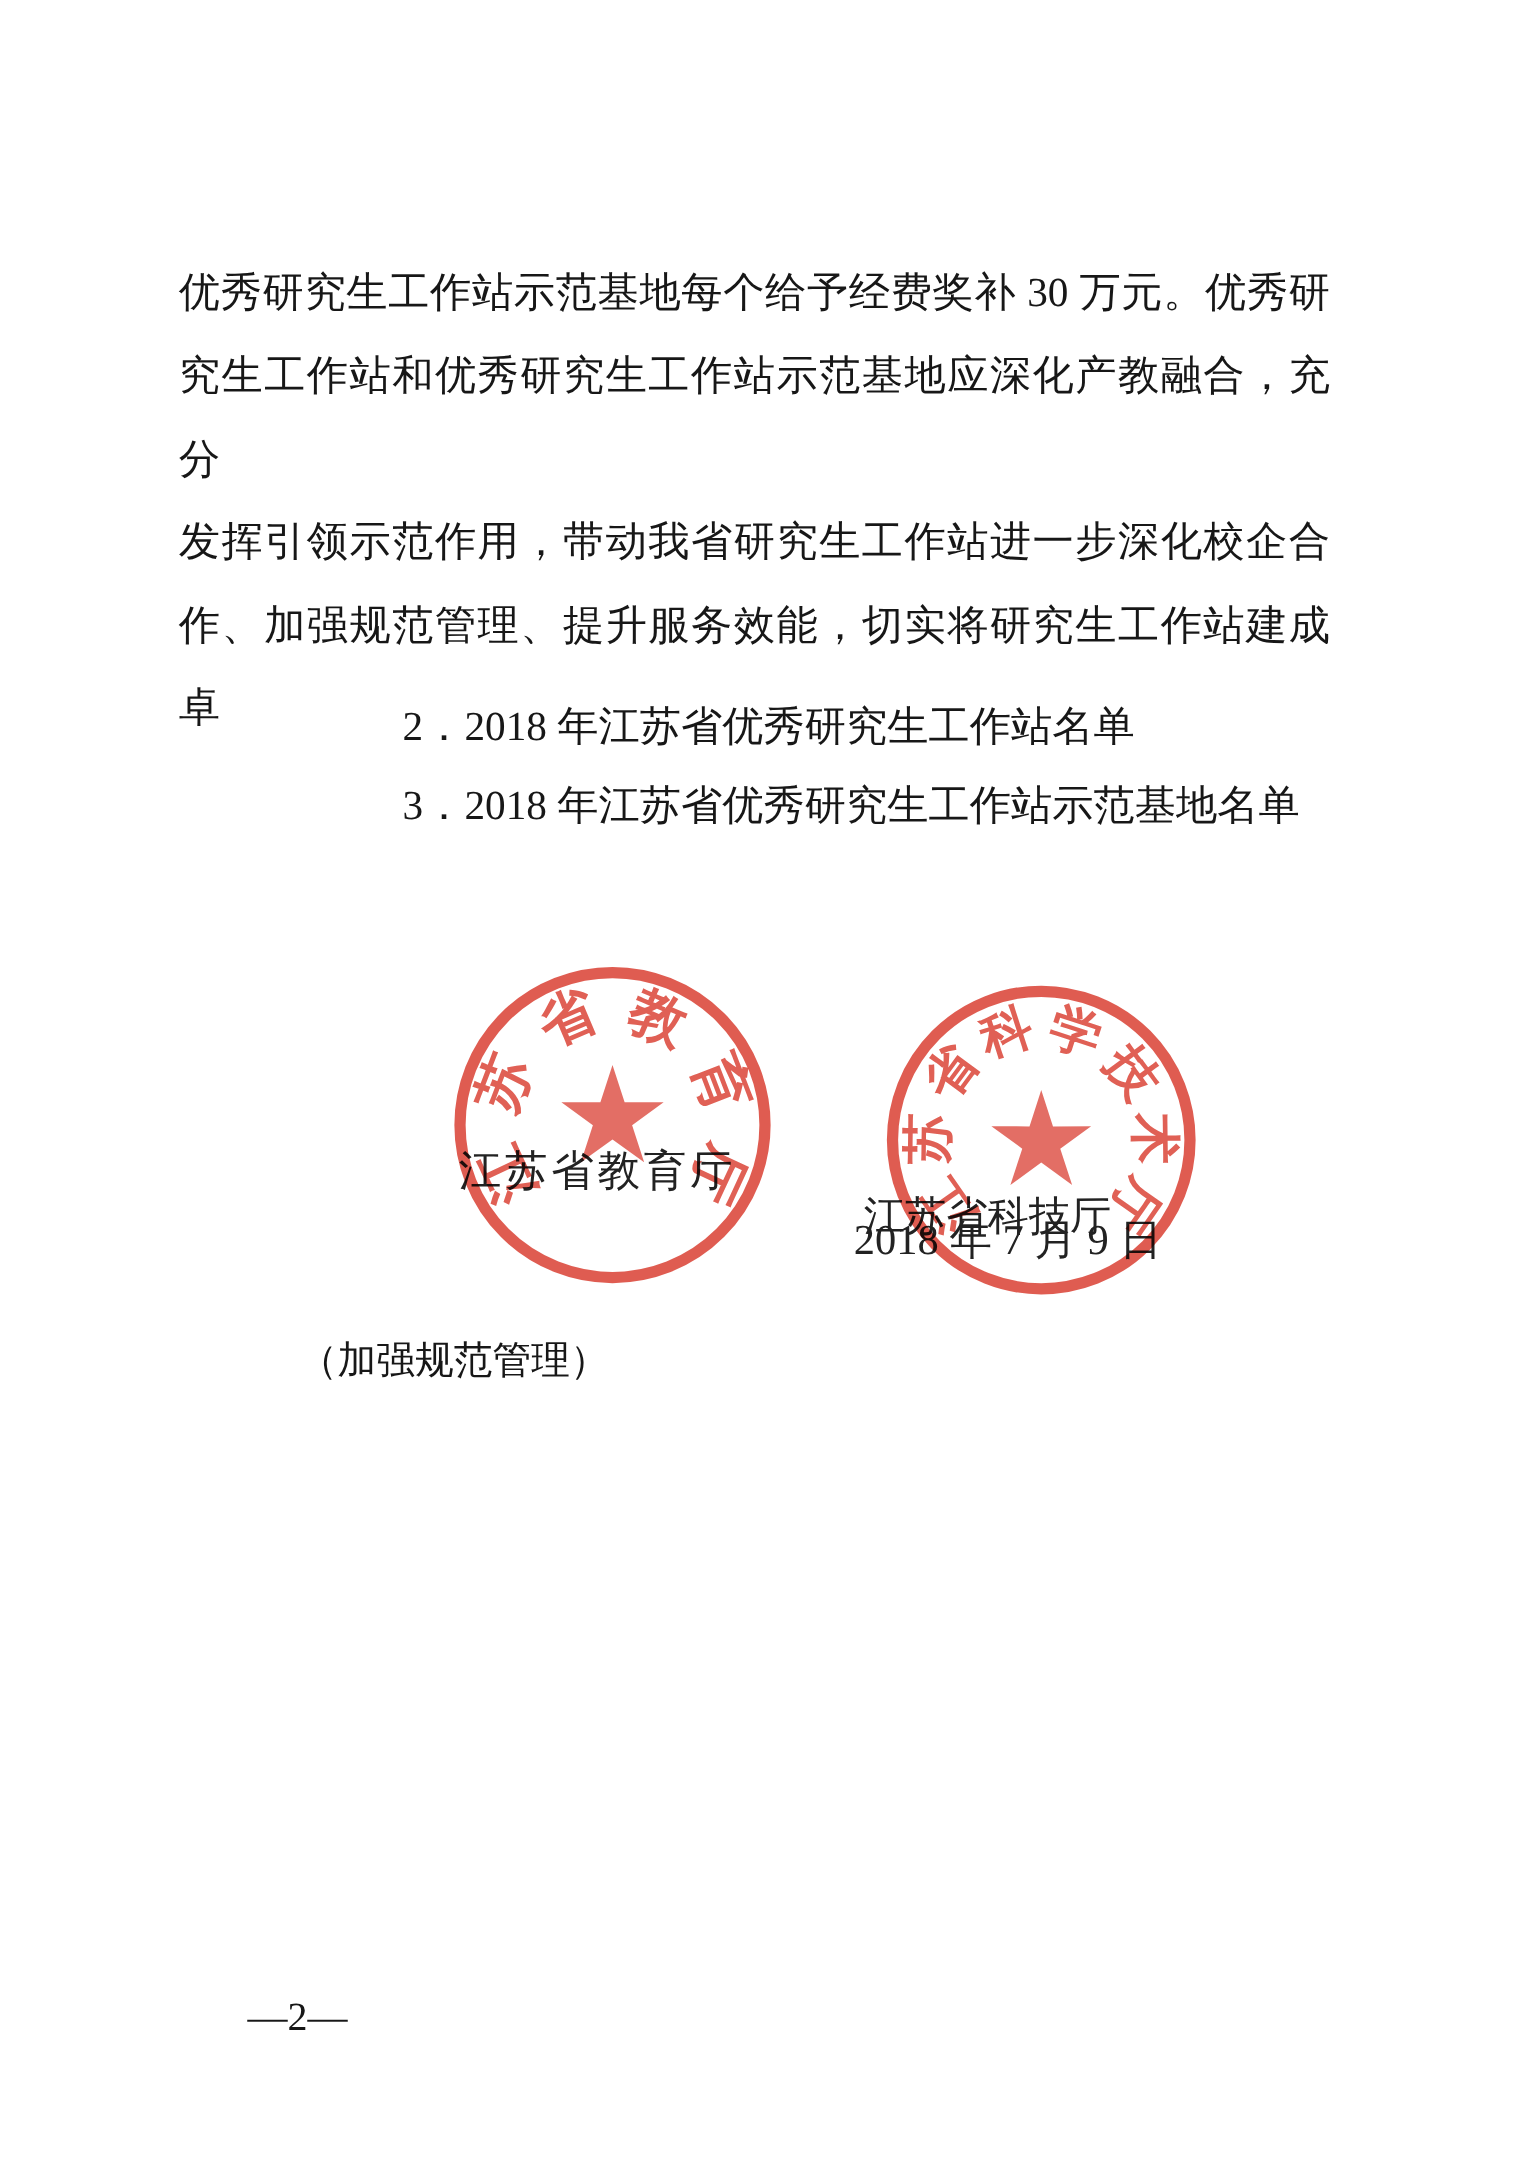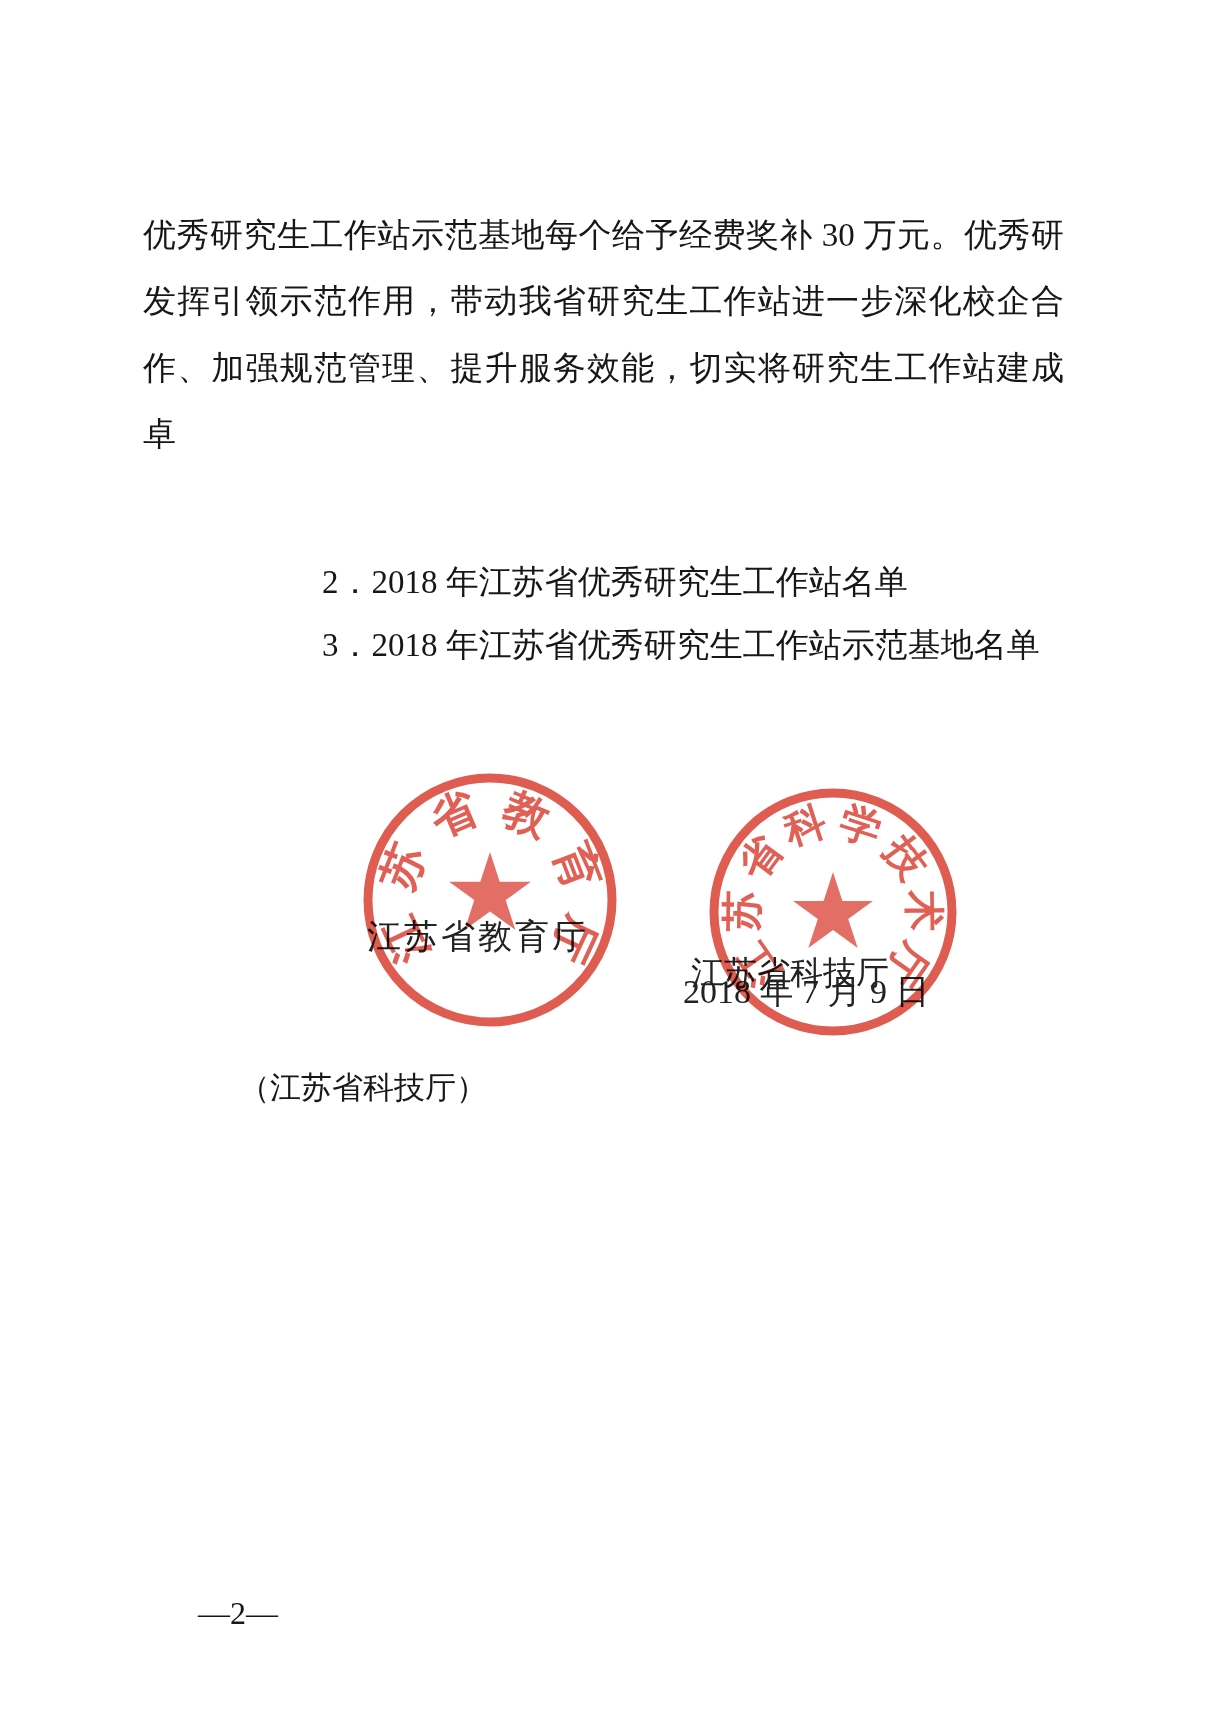--- a/index.html
+++ b/index.html
@@ -92,20 +92,21 @@
   }
   .seal svg { display: block; }
 </style>
 </head>
 <body>
 
 <div id="page">
 
   <div class="body-text">
     <div class="line">优秀研究生工作站示范基地每个给予经费奖补 30 万元。优秀研</div>
+    <div class="line">究生工作站和优秀研究生工作站示范基地应深化产教融合，充分</div>
     <div class="line">发挥引领示范作用，带动我省研究生工作站进一步深化校企合</div>
     <div class="line">作、加强规范管理、提升服务效能，切实将研究生工作站建成卓</div>
   </div>
 
   <div class="attachments">
     <div class="indent">2．2018 年江苏省优秀研究生工作站名单</div>
     <div class="indent">3．2018 年江苏省优秀研究生工作站示范基地名单</div>
   </div>
 
   <div class="org-name org-left">江苏省教育厅</div>
@@ -132,17 +133,17 @@
         <text transform="translate(69.0 158.9) rotate(-89.3)" text-anchor="middle" dominant-baseline="central" font-size="41" font-weight="bold" fill="#dc4a3e" opacity="0.88" font-family="&quot;Liberation Serif&quot;, serif">苏</text>
         <text transform="translate(86.8 106.0) rotate(-53.6)" text-anchor="middle" dominant-baseline="central" font-size="41" font-weight="bold" fill="#dc4a3e" opacity="0.88" font-family="&quot;Liberation Serif&quot;, serif">省</text>
         <text transform="translate(132.1 73.4) rotate(-17.9)" text-anchor="middle" dominant-baseline="central" font-size="41" font-weight="bold" fill="#dc4a3e" opacity="0.88" font-family="&quot;Liberation Serif&quot;, serif">科</text>
         <text transform="translate(187.9 73.4) rotate(17.9)" text-anchor="middle" dominant-baseline="central" font-size="41" font-weight="bold" fill="#dc4a3e" opacity="0.88" font-family="&quot;Liberation Serif&quot;, serif">学</text>
         <text transform="translate(233.2 106.0) rotate(53.6)" text-anchor="middle" dominant-baseline="central" font-size="41" font-weight="bold" fill="#dc4a3e" opacity="0.88" font-family="&quot;Liberation Serif&quot;, serif">技</text>
         <text transform="translate(251.0 158.9) rotate(89.3)" text-anchor="middle" dominant-baseline="central" font-size="41" font-weight="bold" fill="#dc4a3e" opacity="0.88" font-family="&quot;Liberation Serif&quot;, serif">术</text>
         <text transform="translate(234.5 212.2) rotate(125.0)" text-anchor="middle" dominant-baseline="central" font-size="41" font-weight="bold" fill="#dc4a3e" opacity="0.88" font-family="&quot;Liberation Serif&quot;, serif">厅</text>
       </svg>
     </div>
 
-  <div class="disclosure">（江苏省科技厅）</div>
+  <div class="disclosure">（加强规范管理）</div>
 
   <div class="page-number">—2—</div>
 
 </div>
 
 </body></html>

